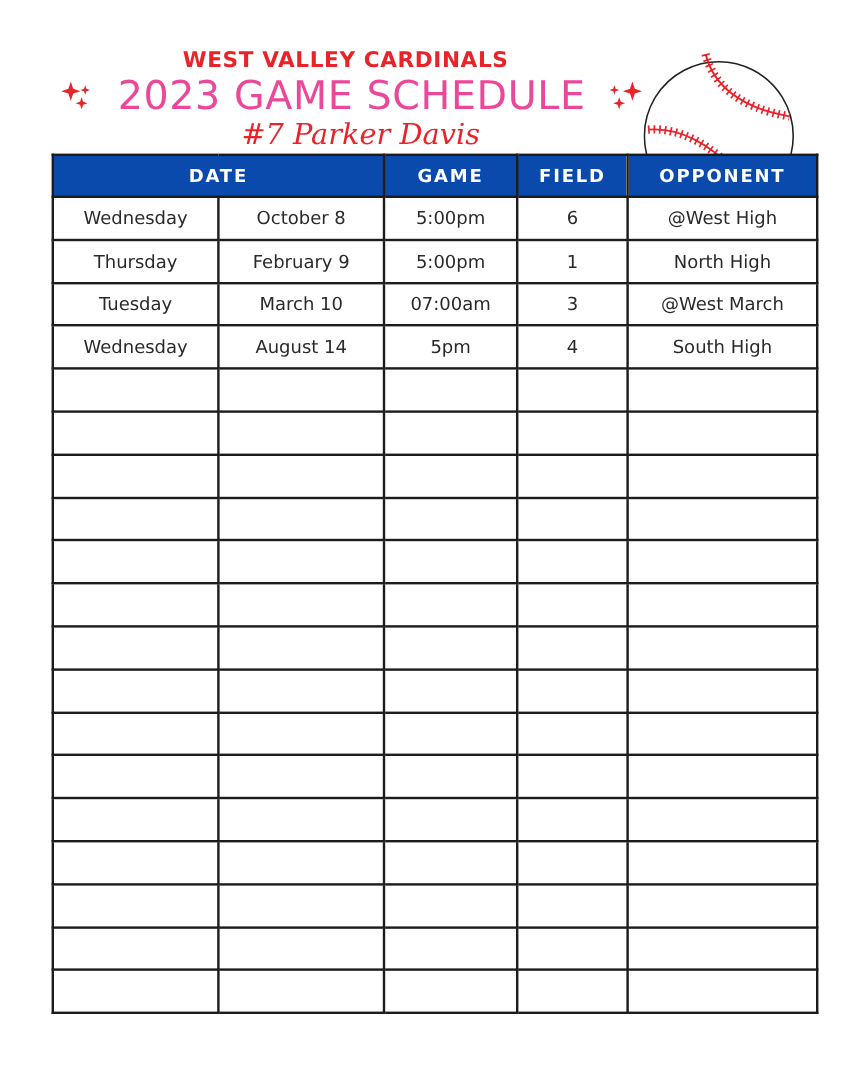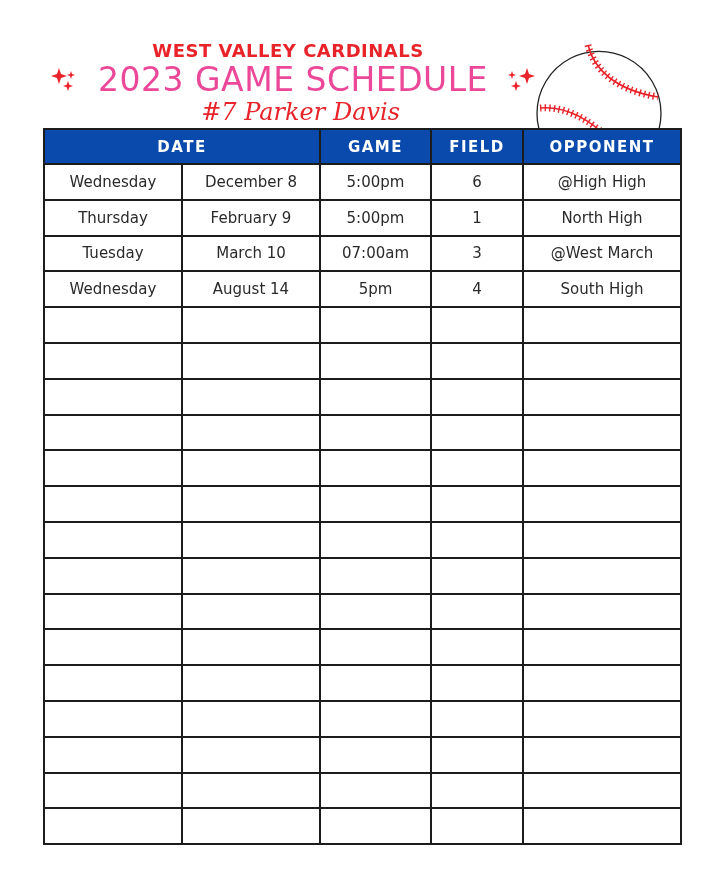--- a/index.html
+++ b/index.html
@@ -86,24 +86,24 @@
     <tr>
       <th colspan="2">DATE</th>
       <th>GAME</th>
       <th>FIELD</th>
       <th>OPPONENT</th>
     </tr>
   </thead>
   <tbody id="schedule-body">
     <tr>
       <td>Wednesday</td>
-      <td>December 8</td>
+      <td>October 8</td>
       <td>5:00pm</td>
       <td>6</td>
-      <td>@High High</td>
+      <td>@West High</td>
     </tr>
     <tr>
       <td>Thursday</td>
       <td>February 9</td>
       <td>5:00pm</td>
       <td>1</td>
       <td>North High</td>
     </tr>
     <tr>
       <td>Tuesday</td>

